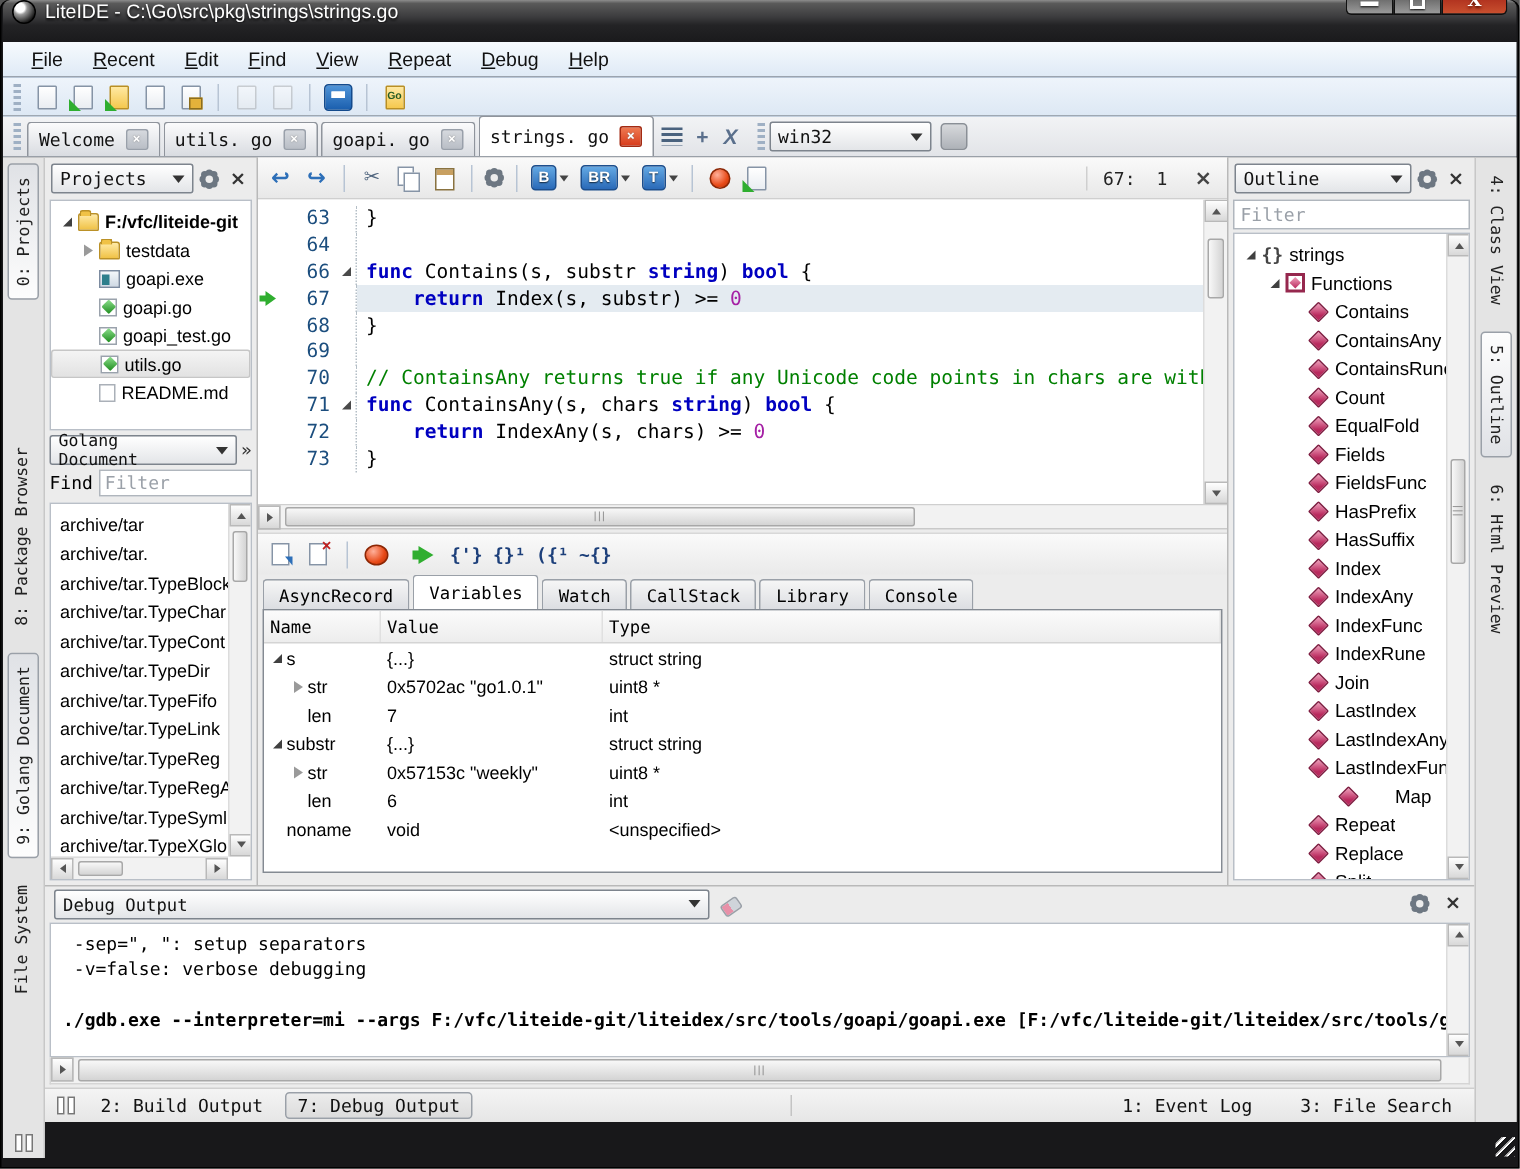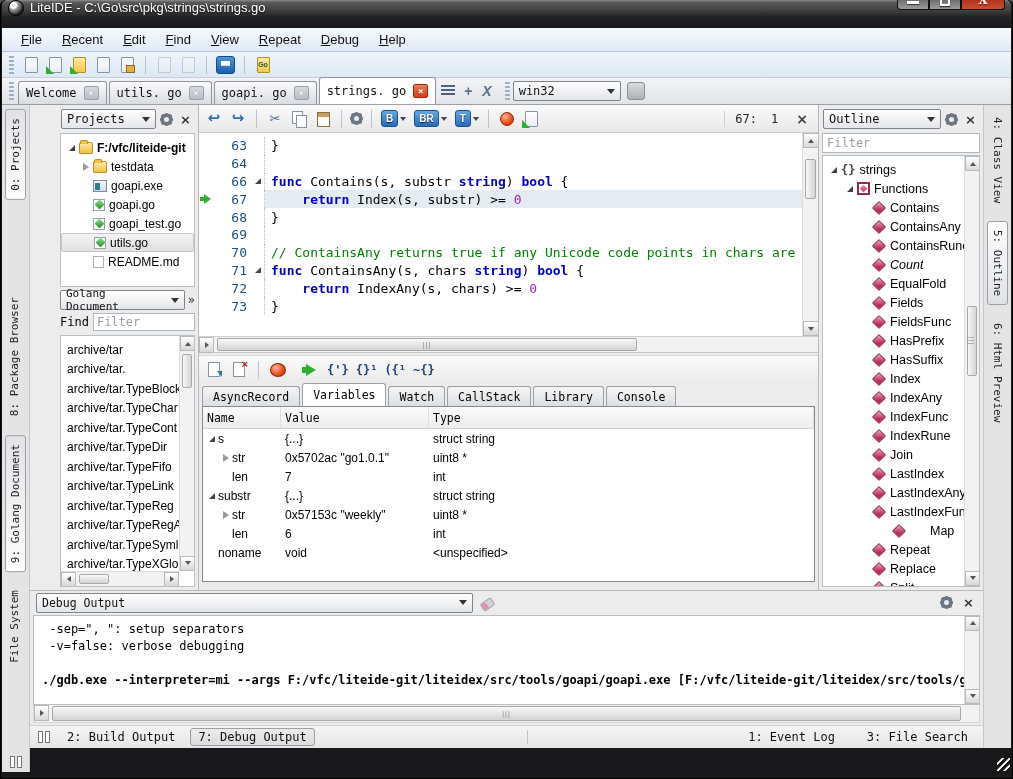--- a/index.html
+++ b/index.html
@@ -92,21 +92,21 @@
   .vstrip.right{ border-left:1px solid #c7c7c7;}
   .vtab{ font-family:"DejaVu Sans Mono",monospace; font-size:11px; color:#222;
     padding:8px 3px; border-radius:3px; }
   .vtab.lft{ writing-mode:vertical-rl; transform:rotate(180deg);}
   .vtab.rgt{ writing-mode:vertical-rl;}
   .vtab.active{ border:1px solid #9aa0a8; background:linear-gradient(#fdfdfd,#e0e2e6);}
   .strip-bottom{ margin-top:auto; display:flex; gap:2px;}
   .strip-bottom i{ width:5px; height:12px; border:1px solid #777; background:#fff; display:block;}
 
   .centercol{ flex:1; display:flex; flex-direction:column;}
-  .mainrow{ height:503px; display:flex;margin-left:27px;}
+  .mainrow{ height:503px; display:flex;}
 
   
   .sidebar{ width:142px; flex:none; background:#ececec; border-right:1px solid #b9b9b9;
     display:flex; flex-direction:column;}
   .panel-head{ height:28px; display:flex; align-items:center; padding:0 4px; gap:5px;}
   .panel-head .combo{ flex:1; min-width:0;}
   .gear{ width:11px; height:11px; border-radius:50%; background:#6d7782; position:relative; flex:none;
     box-shadow:0 -4px 0 -3px #6d7782,0 4px 0 -3px #6d7782,-4px 0 0 -3px #6d7782,4px 0 0 -3px #6d7782,
                3px 3px 0 -3px #6d7782,-3px -3px 0 -3px #6d7782,3px -3px 0 -3px #6d7782,-3px 3px 0 -3px #6d7782;}
   .gear::after{ content:""; position:absolute; inset:3px; border-radius:50%; background:#ececec;}
@@ -740,21 +740,21 @@
                 <div class="orow" style="padding-left: 36px;">
                   <span class="exp"></span>
                   <span class="dm"></span>
                   <span class="tlabel">ContainsAny</span>
                 </div>
                 <div class="orow" style="padding-left: 36px;">
                   <span class="exp"></span>
                   <span class="dm"></span>
                   <span class="tlabel">ContainsRune</span>
                 </div>
-                <div class="orow" style="padding-left: 36px; font-style: italic;">
+                <div class="orow" style="padding-left: 36px;">
                   <span class="exp"></span>
                   <span class="dm"></span>
                   <span class="tlabel">Count</span>
                 </div>
                 <div class="orow" style="padding-left: 36px;">
                   <span class="exp"></span>
                   <span class="dm"></span>
                   <span class="tlabel">EqualFold</span>
                 </div>
                 <div class="orow" style="padding-left: 36px;">

